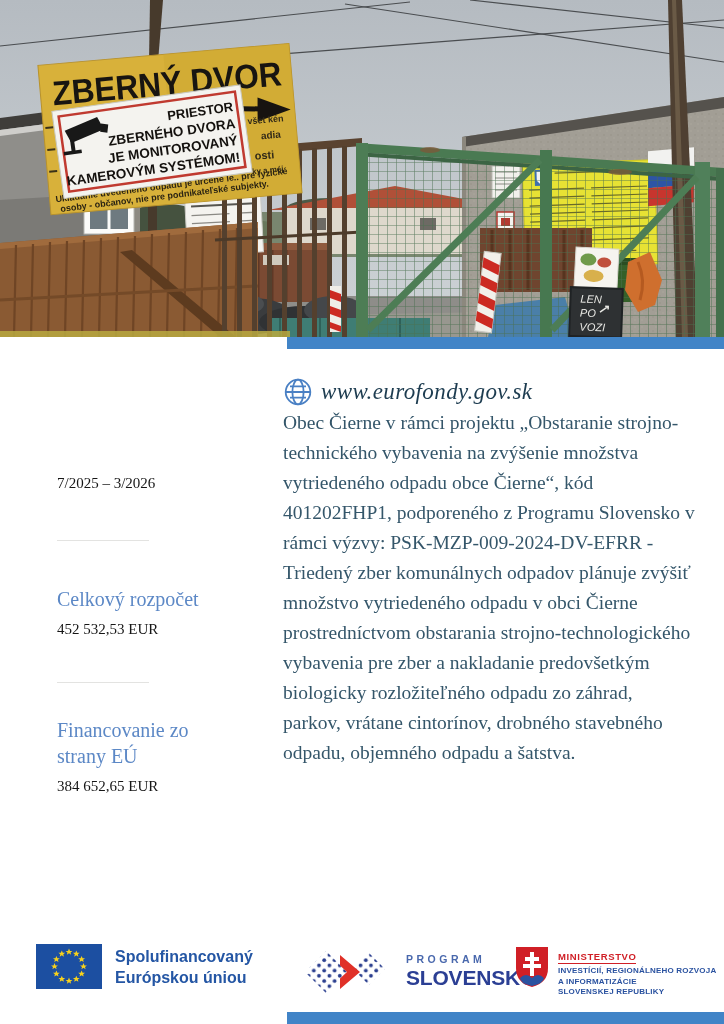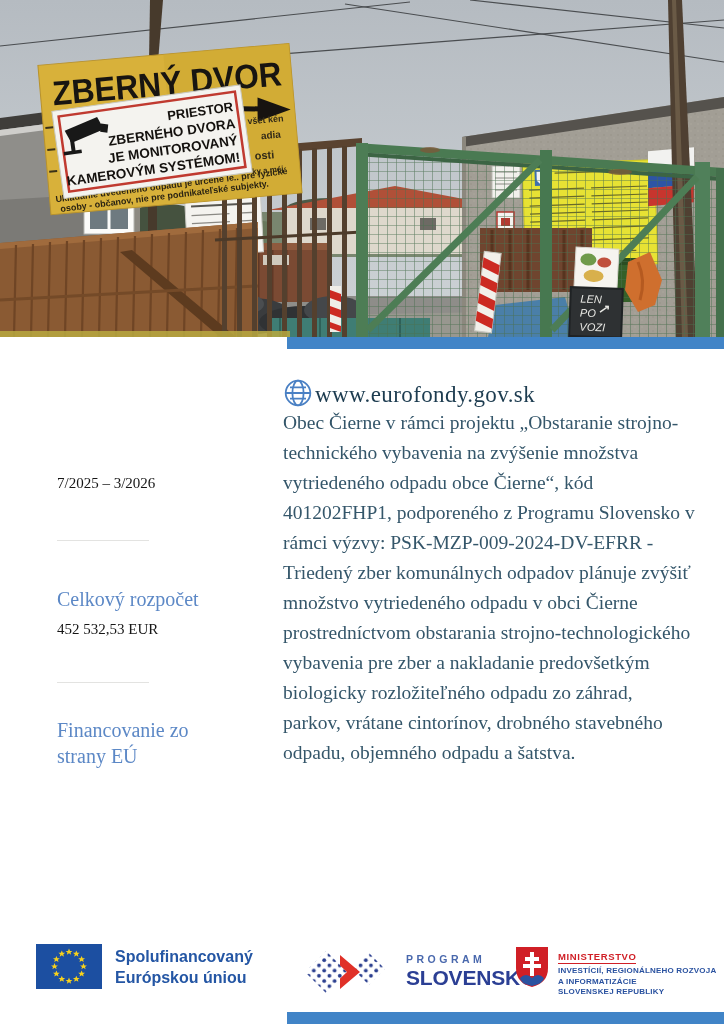--- a/index.html
+++ b/index.html
@@ -13,21 +13,21 @@
   
   .sidebar{position:absolute;left:57px;top:466px;width:175px;}
   .sb-label{color:#5c88c6;font-size:20px;line-height:26px;}
   .sb-value{color:#161616;font-size:15px;line-height:27px;margin-top:4px;}
   .divider{width:92px;height:1px;background:#e3e3e1;}
   .dv1{margin-top:43px;} .dv2{margin-top:39px;}
   .it2{margin-top:45px;} .it3{margin-top:34px;}
 
   
   .content{position:absolute;left:283px;top:376px;width:412px;}
-  .url-row{display:flex;align-items:flex-end;gap:2px;height:32px;}
+  .url-row{display:flex;align-items:center;gap:8px;height:32px;font-style:italic;}
   .url-text{font-size:23px;color:#1d3c50;letter-spacing:.4px;}
   .title{margin-top:22px;color:#3d79bd;font-family:"Liberation Sans",sans-serif;
          font-weight:700;font-size:29px;line-height:39px;letter-spacing:-.4px;}
   .title .tl{transform:scaleX(.9);transform-origin:left;white-space:nowrap;}
   .body-text{font-size:19.5px;line-height:30px;color:#34566a;
              text-align:left;}
 
   
   .eu-logo{position:absolute;left:36px;top:944px;display:flex;align-items:center;gap:13px;}
   .eu-text{font-family:"Liberation Sans",sans-serif;font-weight:700;font-size:16px;
@@ -308,20 +308,21 @@
       <div class="sb-value">7/2025 – 3/2026</div>
     </div>
     <div class="divider dv1"></div>
     <div class="it2">
       <div class="sb-label">Celkový rozpočet</div>
       <div class="sb-value">452 532,53 EUR</div>
     </div>
     <div class="divider dv2"></div>
     <div class="it3">
       <div class="sb-label">Financovanie zo strany EÚ</div>
+      <div class="sb-value">384 652,65 EUR</div>
     </div>
   </div>
 
   <div class="content">
     <div class="url-row">
       <svg width="30" height="30" viewBox="0 0 30 30">
         <g fill="none" stroke="#4a80c4" stroke-width="1.8">
           <circle cx="15" cy="15" r="12.3"></circle>
           <ellipse cx="15" cy="15" rx="5.6" ry="12.3"></ellipse>
           <path d="M2.7,15 H27.3 M7,9.3 H23 M7,20.7 H23"></path>

